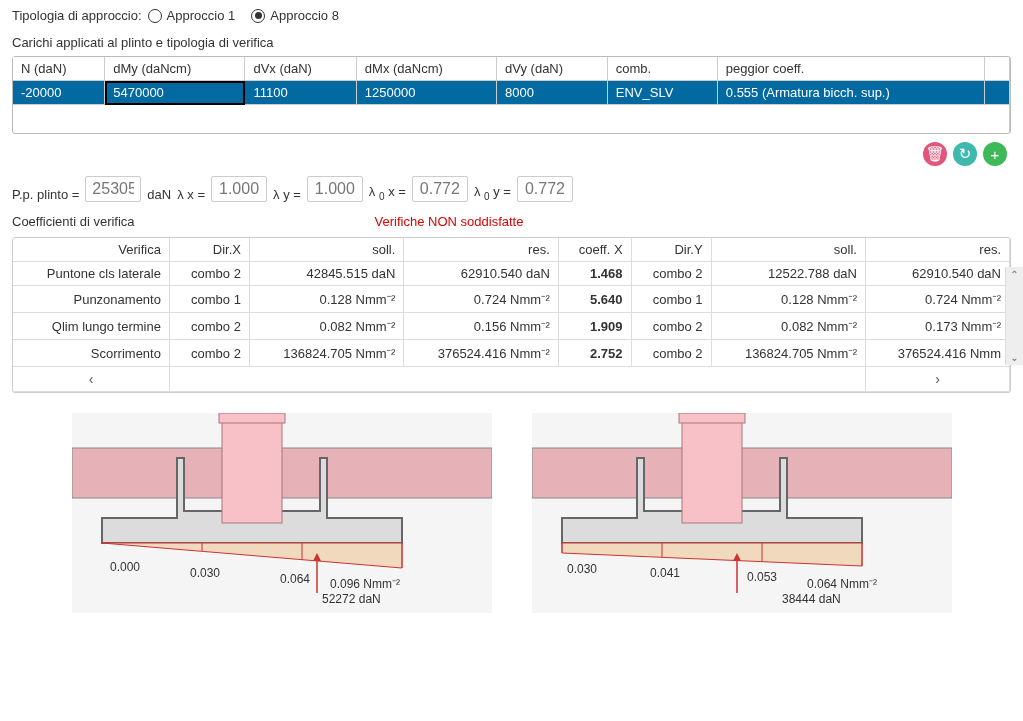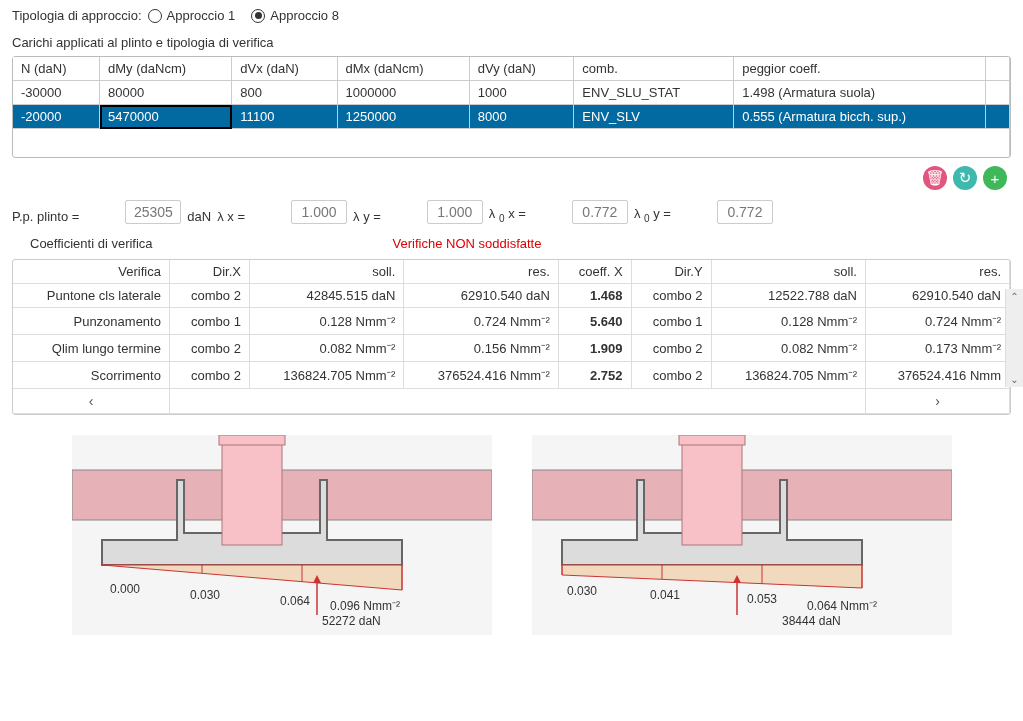--- a/index.html
+++ b/index.html
@@ -18,25 +18,25 @@
 .data-table .sel td.active { outline: 2px solid #000; outline-offset: -2px; }
 .data-table .pad-row td { height: 28px; border-bottom: none; }
 
 .actions-row { display: flex; justify-content: flex-end; gap: 6px; padding: 8px 16px 4px; }
 .circ-btn { width: 24px; height: 24px; border-radius: 50%; display: inline-flex; align-items: center; justify-content: center; color: #fff; font-size: 15px; cursor: pointer; }
 .btn-red   { background: #e2557c; }
 .btn-teal  { background: #3fb8ae; }
 .btn-green { background: #3fb85a; }
 
 .param-row { padding: 6px 12px; display: flex; align-items: flex-end; gap: 6px; flex-wrap: wrap; }
-.param-row input { border: 1px solid #ccc; border-radius: 2px; padding: 3px 6px; width: 56px; text-align: center; font-size: 14px; color: #777; margin-left: 40px; }
+.param-row input { border: 1px solid #ccc; border-radius: 2px; padding: 3px 6px; width: 56px; text-align: center; font-size: 16px; color: #777; }
 .param-row .lbl { white-space: nowrap; }
 sub { font-size: 10px; }
 
-.coef-header { display: flex; align-items: center; padding: 6px 12px 8px; margin-left: 18px; }
+.coef-header { display: flex; align-items: center; padding: 6px 12px 8px; }
 .coef-header .warning { color: #d00; margin-left: 240px; text-align: center; }
 
 .coef-table { width: calc(100% - 24px); margin: 0 12px; border: 1px solid #ccc; border-radius: 3px; border-collapse: separate; border-spacing: 0; position: relative; }
 .coef-table th, .coef-table td { border-right: 1px solid #ddd; border-bottom: 1px solid #ddd; padding: 4px 8px; text-align: right; font-weight: normal; white-space: nowrap; }
 .coef-table .bold { font-weight: 600; }
 .coef-scroll-row td { text-align: center; font-size: 14px; color: #555; cursor: pointer; }
 .coef-scroll-right { position: absolute; right: 0; top: 30px; bottom: 28px; width: 18px; background: #eee; border-left: 1px solid #ddd; }
 .coef-scroll-right .arrow { position:absolute; left:0; right:0; text-align:center; font-size:10px; color:#666; }
 .coef-scroll-right .arrow.up { top:2px; }
 .coef-scroll-right .arrow.dn { bottom:2px; }
@@ -64,30 +64,20 @@
   <tbody>
       <tr>
     <th>N (daN)</th>
     <th>dMy (daNcm)</th>
     <th>dVx (daN)</th>
     <th>dMx (daNcm)</th>
     <th>dVy (daN)</th>
     <th>comb.</th>
     <th>peggior coeff.</th>
     <th></th>
-  </tr>
-  <tr>
-    <td>-30000</td>
-    <td>80000</td>
-    <td>800</td>
-    <td>1000000</td>
-    <td>1000</td>
-    <td>ENV_SLU_STAT</td>
-    <td>1.498 (Armatura suola)</td>
-    <td></td>
   </tr>
   <tr class="sel">
     <td>-20000</td>
     <td class="active">5470000</td>
     <td>11100</td>
     <td>1250000</td>
     <td>8000</td>
     <td>ENV_SLV</td>
     <td>0.555 (Armatura bicch. sup.)</td>
     <td></td>

